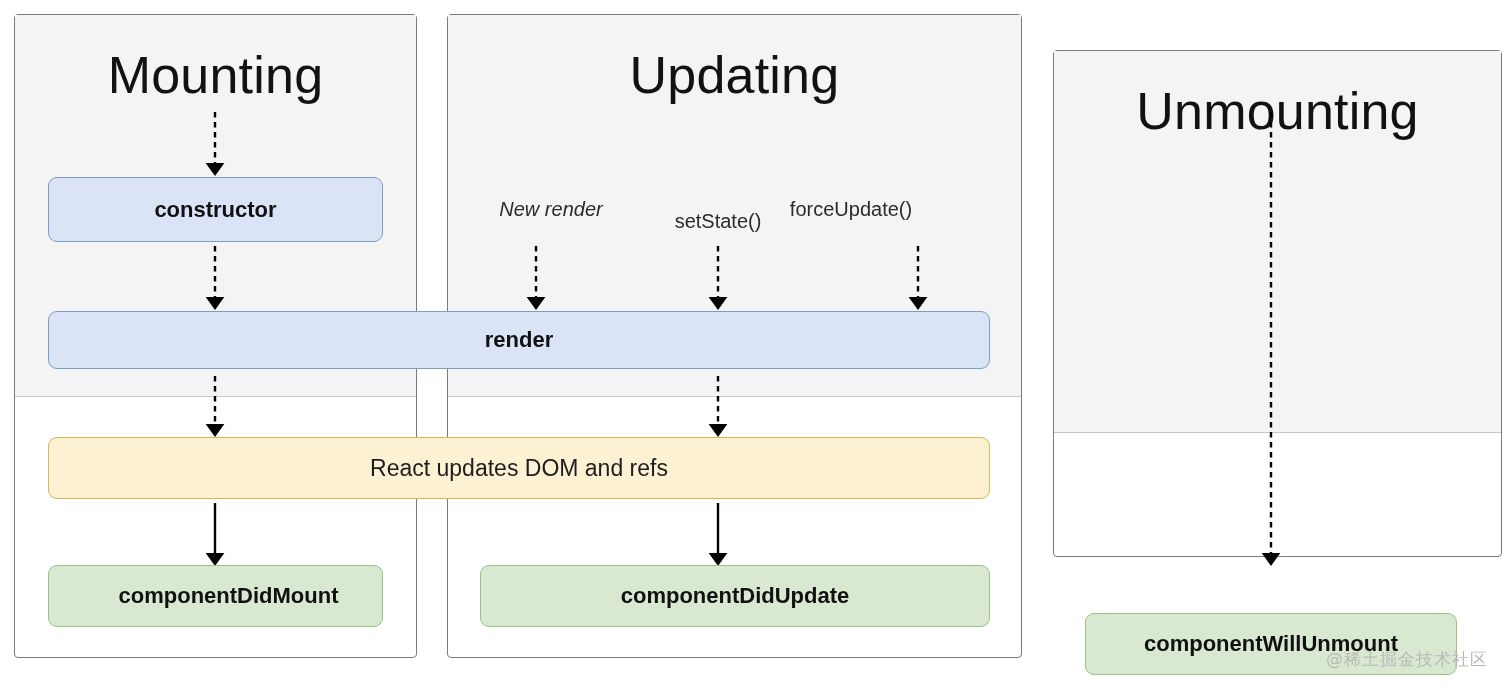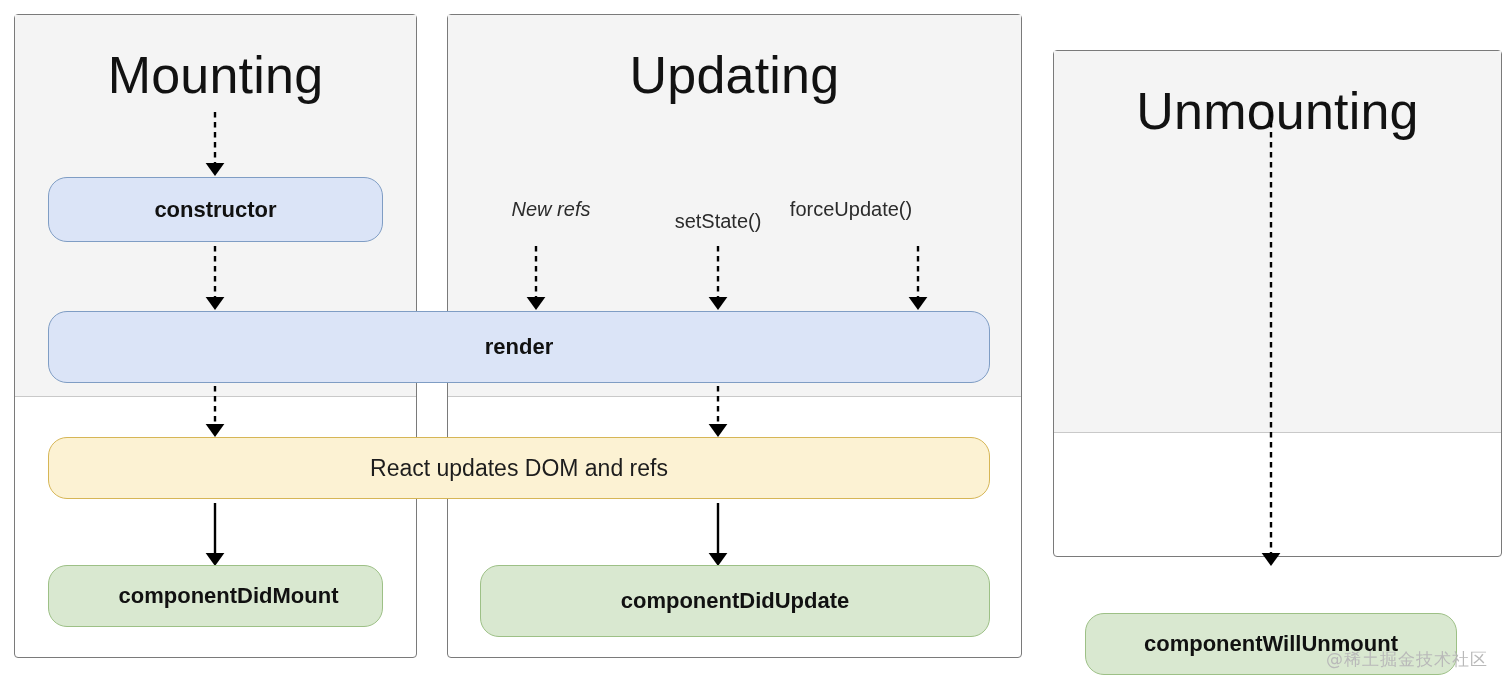--- a/index.html
+++ b/index.html
@@ -45,40 +45,40 @@
     font-weight:300;
     letter-spacing:.2px;
     color:#121212;
     white-space:nowrap;
   }
 
   
   .node{
     position:absolute;
     box-sizing:border-box;
-    border-radius:19px;
+    border-radius:9px;
     display:flex;
     align-items:center;
     justify-content:center;
     text-align:center;
     font-size:22px;
     font-weight:700;
     color:#111;
     white-space:nowrap;
   }
   .node.blue  {background:#dbe4f7;border:1.6px solid #7f9dc4;}
   .node.yellow{background:#fcf2d3;border:1.6px solid #d6b656;
                font-weight:500;font-size:23px;color:#1d1d1d;}
   .node.green {background:#d9e8d0;border:1.6px solid #9dc086;}
 
   #node-constructor          {left:48px;  top:177px; width:335px; height:65px;}
-  #node-render               {left:48px;  top:311px; width:942px; height:72px;text-align:right;}
+  #node-render               {left:48px;  top:311px; width:942px; height:58px;text-align:right;}
   #node-react-updates        {left:48px;  top:437px; width:942px; height:62px;}
   #node-component-did-mount  {left:48px;  top:565px; width:335px; height:62px;padding-left:26px;}
-  #node-component-did-update {left:480px; top:565px; width:510px; height:72px;}
+  #node-component-did-update {left:480px; top:565px; width:510px; height:62px;}
   #node-component-will-unmount{left:1085px;top:565px;width:372px; height:62px;margin-top:48px;}
 
   
   .trigger-label{
     position:absolute;
     font-size:20px;
     font-weight:400;
     color:#2b2b2b;
     white-space:nowrap;
     transform:translateX(-50%);
@@ -121,21 +121,21 @@
   <div class="panel" id="panel-updating">
     <div class="panel-top"></div>
     <div class="panel-title">Updating</div>
   </div>
 
   <div class="panel" id="panel-unmounting">
     <div class="panel-top"></div>
     <div class="panel-title">Unmounting</div>
   </div>
 
-  <div class="trigger-label italic" id="label-new-props">New refs</div>
+  <div class="trigger-label italic" id="label-new-props">New render</div>
   <div class="trigger-label" id="label-set-state">setState()</div>
   <div class="trigger-label" id="label-force-update">forceUpdate()</div>
 
   <svg id="arrow-layer" viewBox="0 0 1512 685" width="1512" height="685">
     <defs>
       <marker id="ah" markerWidth="11" markerHeight="11" refX="1.2" refY="4.2" orient="auto" markerUnits="strokeWidth">
         <path d="M0,0.3 L0,8.1 L5.4,4.2 z" fill="#000"></path>
       </marker>
     </defs>
     <g stroke="#000" stroke-width="2.4" fill="none" marker-end="url(#ah)">

